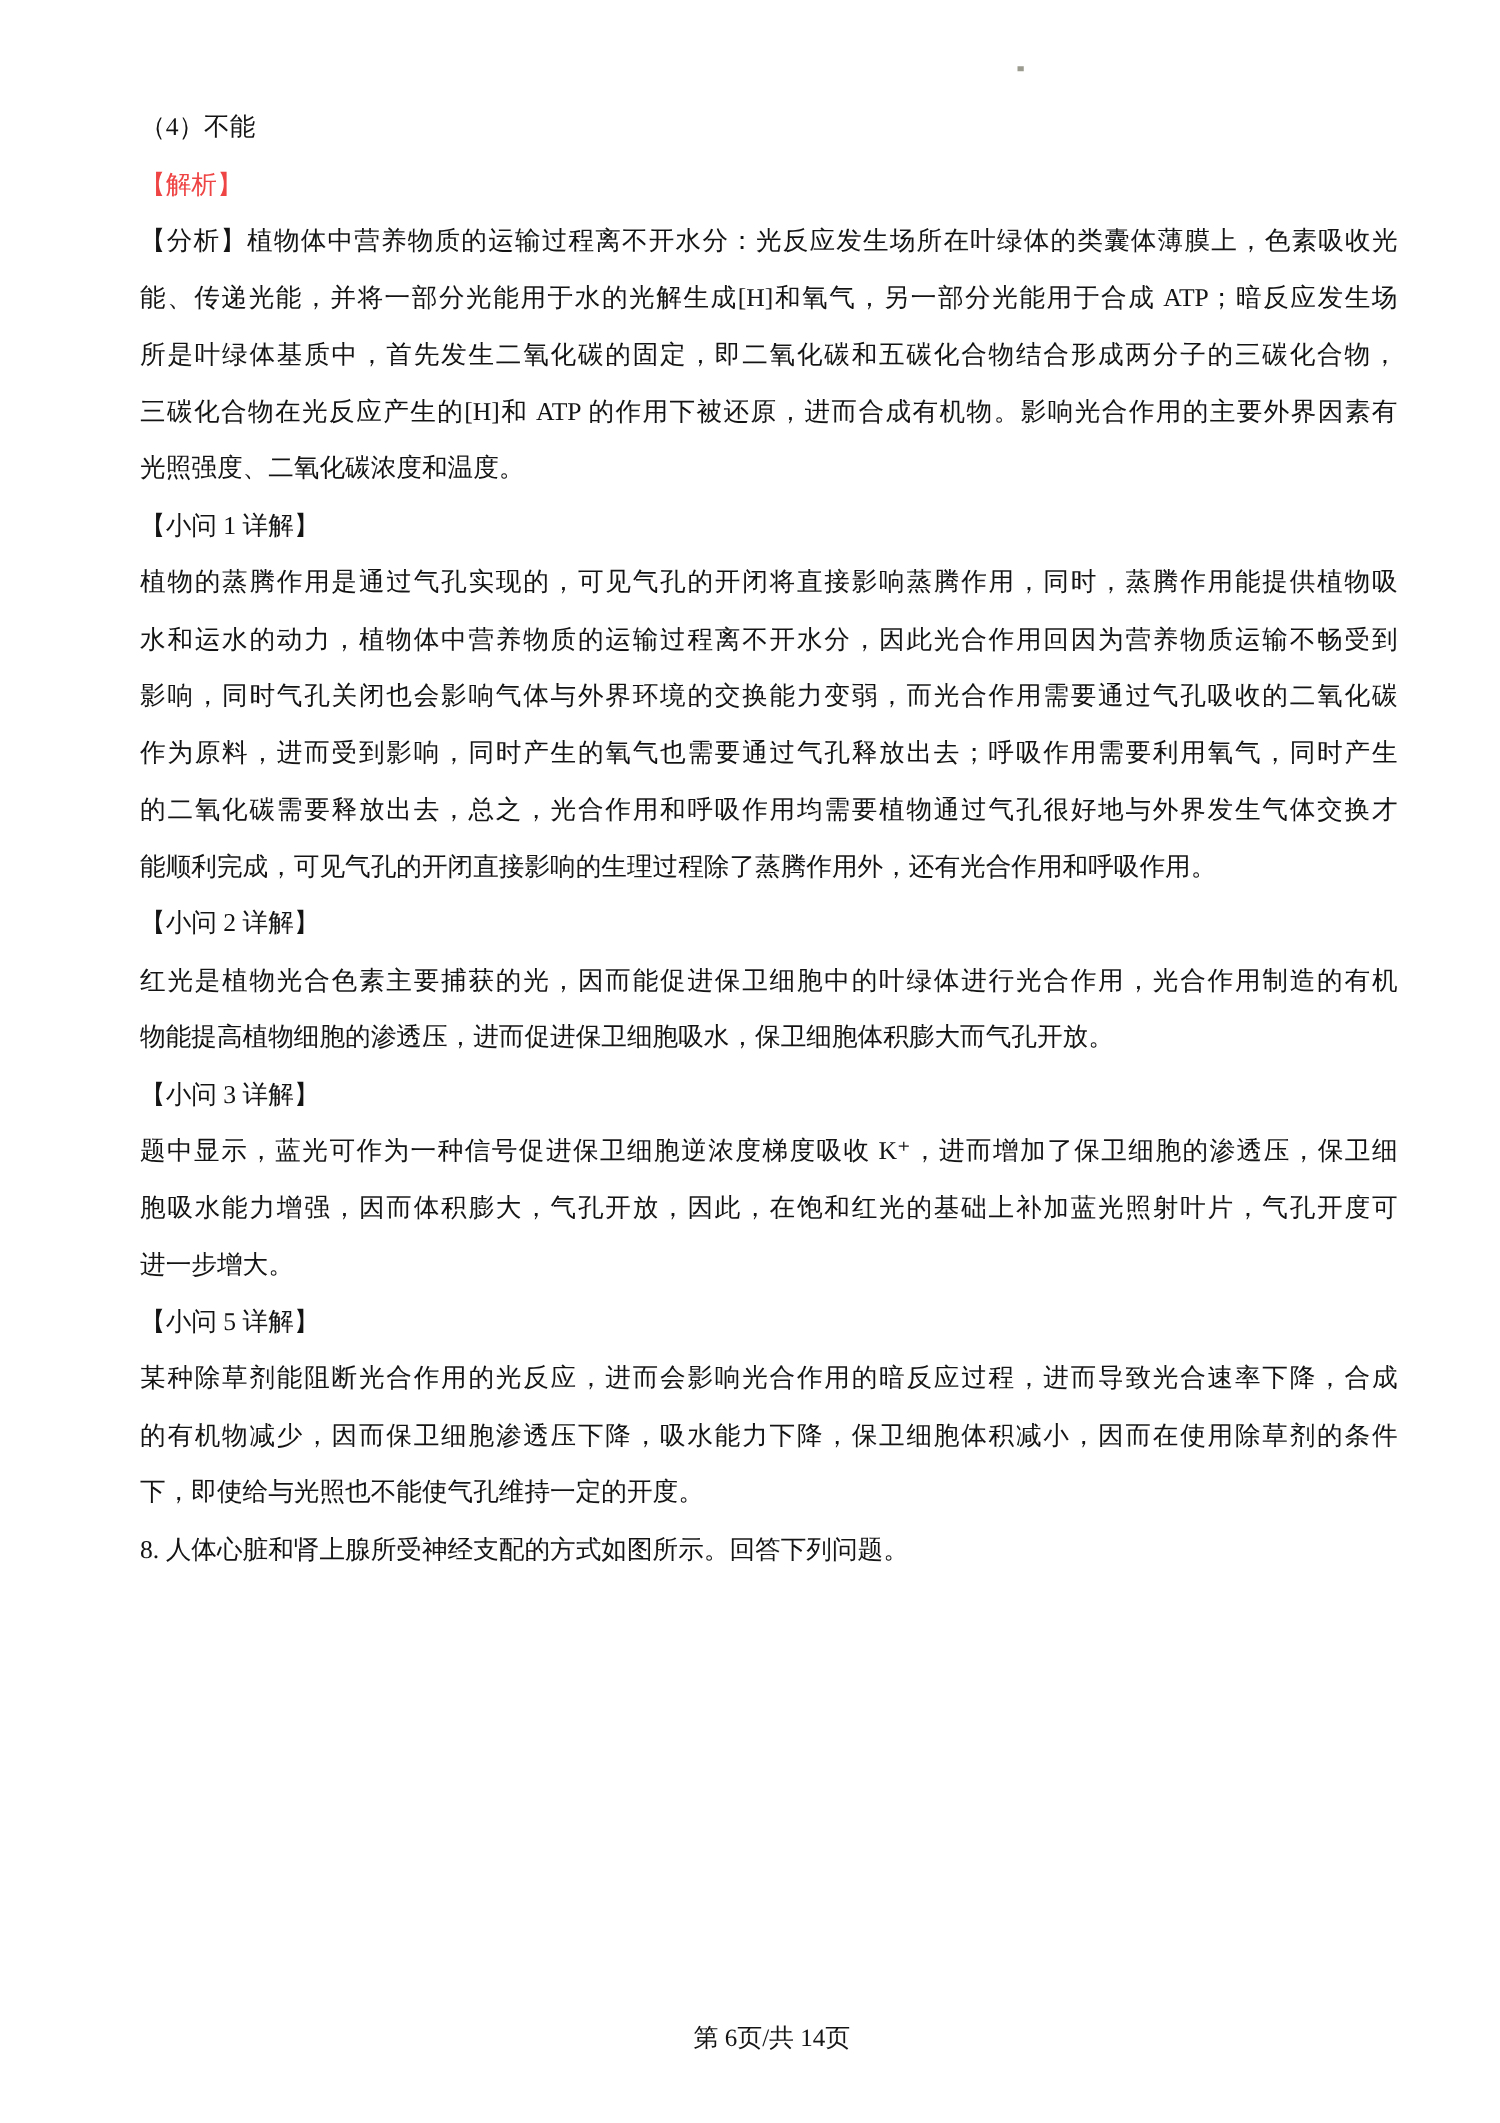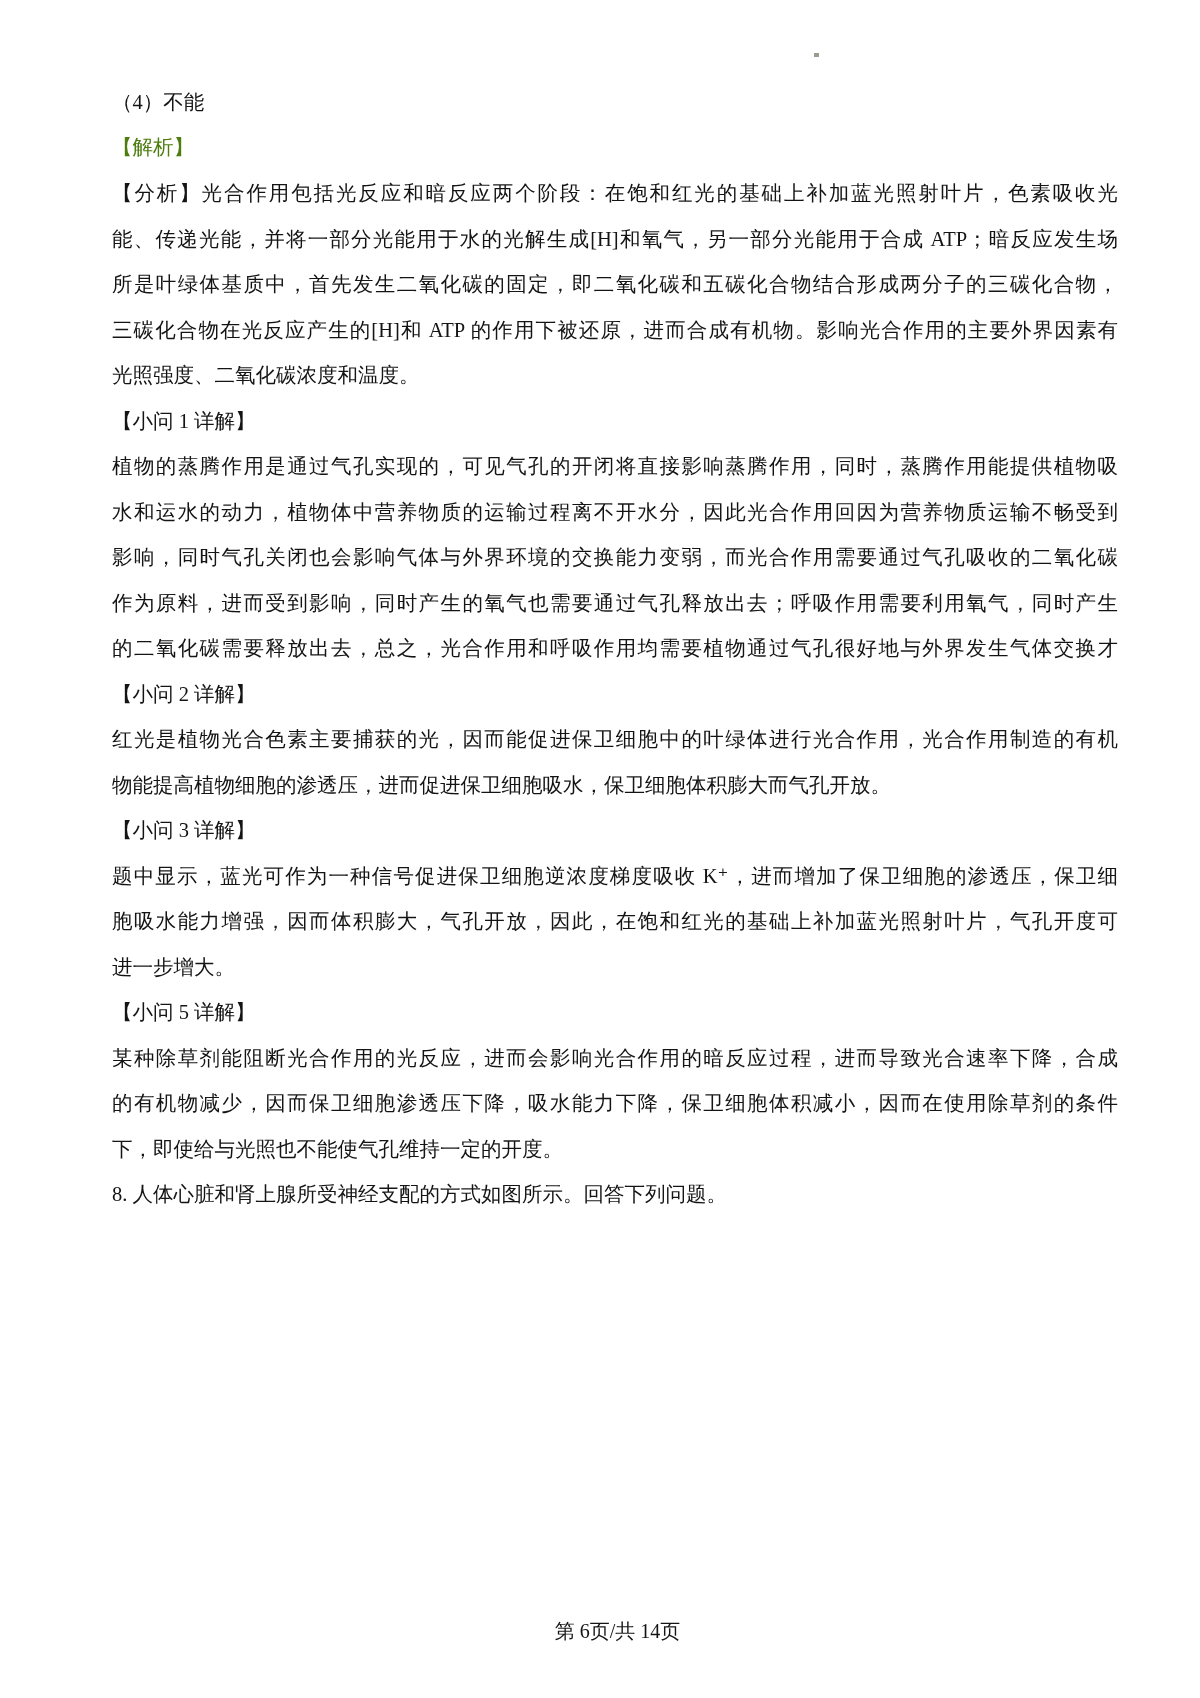--- a/index.html
+++ b/index.html
@@ -36,22 +36,21 @@
     line-height: 45.5px;
     text-align: left;
     white-space: normal;
   }
   
   p.ln.j {
     text-align: justify;
     text-align-last: justify;
   }
   .blue {
-    color: #4d7c0f;
-    font-family: Liberation Mono, monospace;
+    color: #ef4444;
   }
   .page-footer {
     position: absolute;
     left: 0;
     right: 0;
     top: 1617px;
     text-align: center;
     font-size: 20px;
     line-height: 28px;
     color: #141414;
@@ -62,32 +61,33 @@
 <body>
 
 <div class="page-speck"></div>
 
 <main class="doc-content">
 
   <p class="ln">（4）不能</p>
 
   <p class="ln blue">【解析】</p>
 
-  <p class="ln j">【分析】光合作用包括光反应和暗反应两个阶段：在饱和红光的基础上补加蓝光照射叶片，色素吸收光</p>
+  <p class="ln j">【分析】植物体中营养物质的运输过程离不开水分：光反应发生场所在叶绿体的类囊体薄膜上，色素吸收光</p>
   <p class="ln j">能、传递光能，并将一部分光能用于水的光解生成[H]和氧气，另一部分光能用于合成 ATP；暗反应发生场</p>
   <p class="ln j">所是叶绿体基质中，首先发生二氧化碳的固定，即二氧化碳和五碳化合物结合形成两分子的三碳化合物，</p>
   <p class="ln j">三碳化合物在光反应产生的[H]和 ATP 的作用下被还原，进而合成有机物。影响光合作用的主要外界因素有</p>
   <p class="ln">光照强度、二氧化碳浓度和温度。</p>
 
   <p class="ln">【小问 1 详解】</p>
   <p class="ln j">植物的蒸腾作用是通过气孔实现的，可见气孔的开闭将直接影响蒸腾作用，同时，蒸腾作用能提供植物吸</p>
   <p class="ln j">水和运水的动力，植物体中营养物质的运输过程离不开水分，因此光合作用回因为营养物质运输不畅受到</p>
   <p class="ln j">影响，同时气孔关闭也会影响气体与外界环境的交换能力变弱，而光合作用需要通过气孔吸收的二氧化碳</p>
   <p class="ln j">作为原料，进而受到影响，同时产生的氧气也需要通过气孔释放出去；呼吸作用需要利用氧气，同时产生</p>
   <p class="ln j">的二氧化碳需要释放出去，总之，光合作用和呼吸作用均需要植物通过气孔很好地与外界发生气体交换才</p>
+  <p class="ln">能顺利完成，可见气孔的开闭直接影响的生理过程除了蒸腾作用外，还有光合作用和呼吸作用。</p>
 
   <p class="ln">【小问 2 详解】</p>
   <p class="ln j">红光是植物光合色素主要捕获的光，因而能促进保卫细胞中的叶绿体进行光合作用，光合作用制造的有机</p>
   <p class="ln">物能提高植物细胞的渗透压，进而促进保卫细胞吸水，保卫细胞体积膨大而气孔开放。</p>
 
   <p class="ln">【小问 3 详解】</p>
   <p class="ln j">题中显示，蓝光可作为一种信号促进保卫细胞逆浓度梯度吸收 K⁺，进而增加了保卫细胞的渗透压，保卫细</p>
   <p class="ln j">胞吸水能力增强，因而体积膨大，气孔开放，因此，在饱和红光的基础上补加蓝光照射叶片，气孔开度可</p>
   <p class="ln">进一步增大。</p>
 

